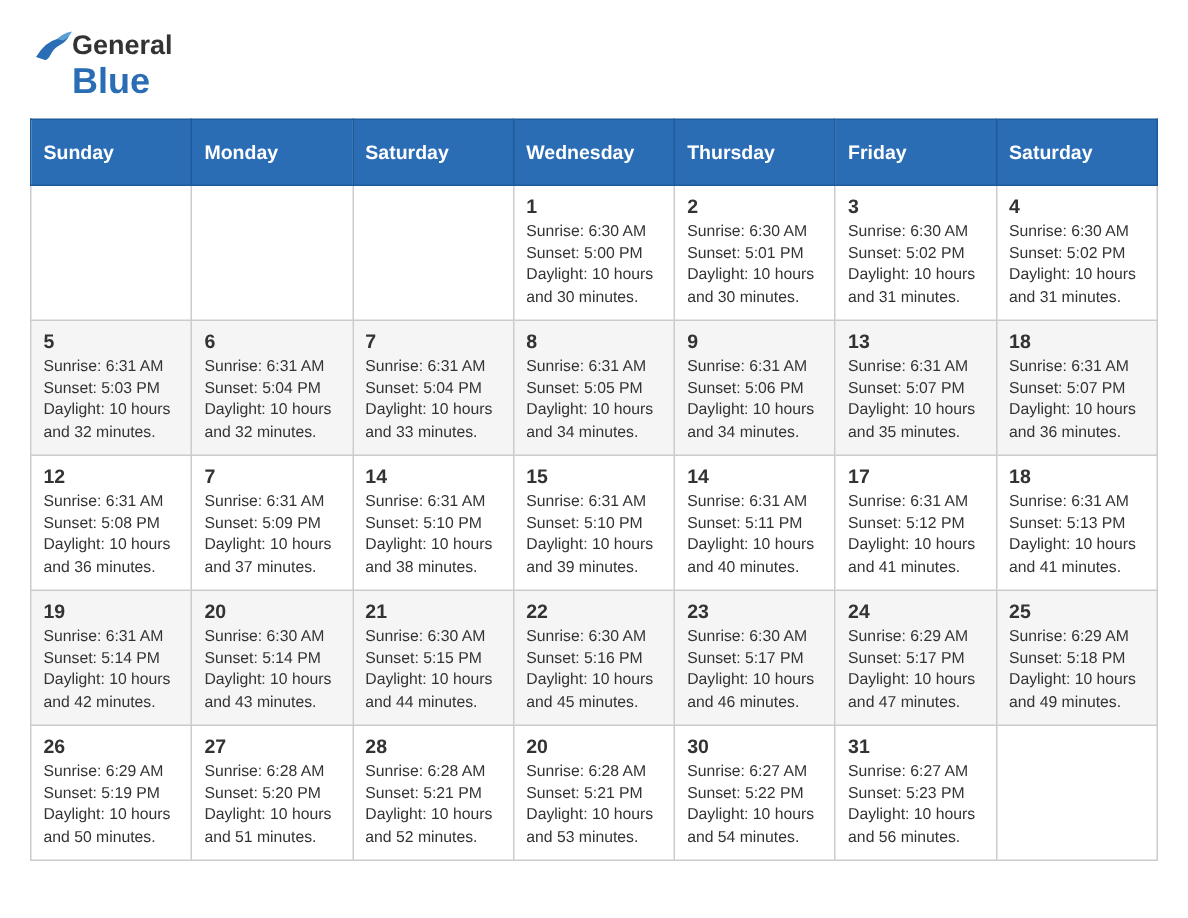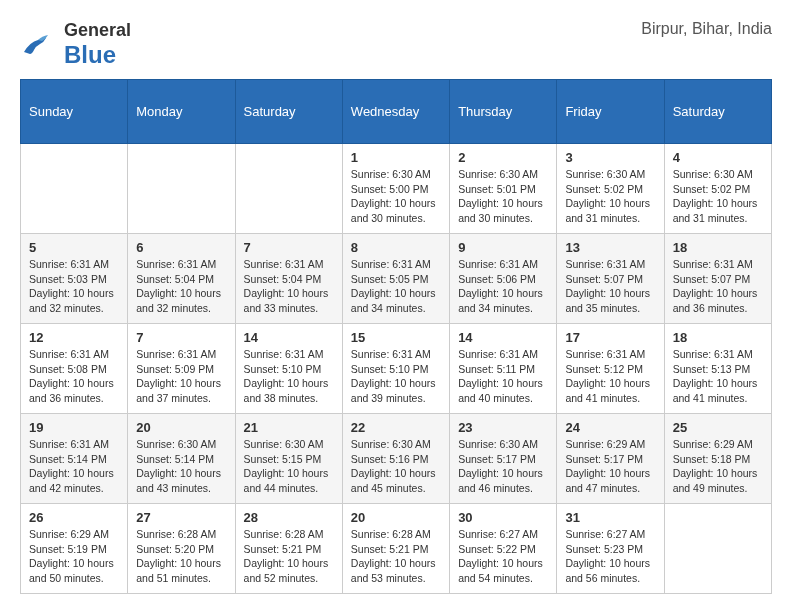--- a/index.html
+++ b/index.html
@@ -11,22 +11,21 @@
       padding: 20px;
     }
     .header {
       display: flex;
       justify-content: space-between;
       align-items: flex-start;
       margin-bottom: 10px;
     }
     .logo {
       display: flex;
-      align-items: center;
-      gap: 16px;
+      gap: 0;
     }
     .logo-bird {
       width: 28px;
       height: 22px;
     }
     .title-area {
       text-align: right;
     }
     .month-title {
       font-size: 36px;
@@ -40,23 +39,23 @@
     }
     .calendar {
       width: 100%;
       border-collapse: collapse;
       border: 1px solid #ccc;
     }
     .calendar th {
       background-color: #2a6db5;
       color: #fff;
       text-align: left;
-      padding: 24px 8px;
+      padding: 14px 8px;
       font-size: 13px;
-      font-weight: normal;
+      font-weight: bold;
       border: 1px solid #1d5a9a;
     }
     .calendar td {
       vertical-align: top;
       padding: 6px 8px;
       border: 1px solid #ccc;
       width: calc(100% / 7);
       font-size: 11px;
       color: #333;
       background: #fff;
@@ -88,21 +87,20 @@
     <svg class="logo-bird" viewBox="0 0 28 22" xmlns="http://www.w3.org/2000/svg">
       <path d="M4 18 Q10 8 18 6 Q22 5 26 4 Q24 8 20 10 Q16 12 14 16 Q12 20 10 20 Z" fill="#2a6db5"></path>
       <path d="M18 6 Q22 2 28 1 Q26 5 22 7 Z" fill="#5a9fd4"></path>
     </svg>
     <div>
       <span style="font-size:18px;font-weight:bold;color:#333;">General</span><br>
       <span style="font-size:24px;font-weight:bold;color:#2a6db5;">Blue</span>
     </div>
   </div>
   <div class="title-area">
-    <div class="location-title">Birpur, Bihar, India</div>
   </div>
 </div>
 
 <table class="calendar">
   <thead>
     <tr>
       <th>Sunday</th>
       <th>Monday</th>
       <th>Saturday</th>
       <th>Wednesday</th>

